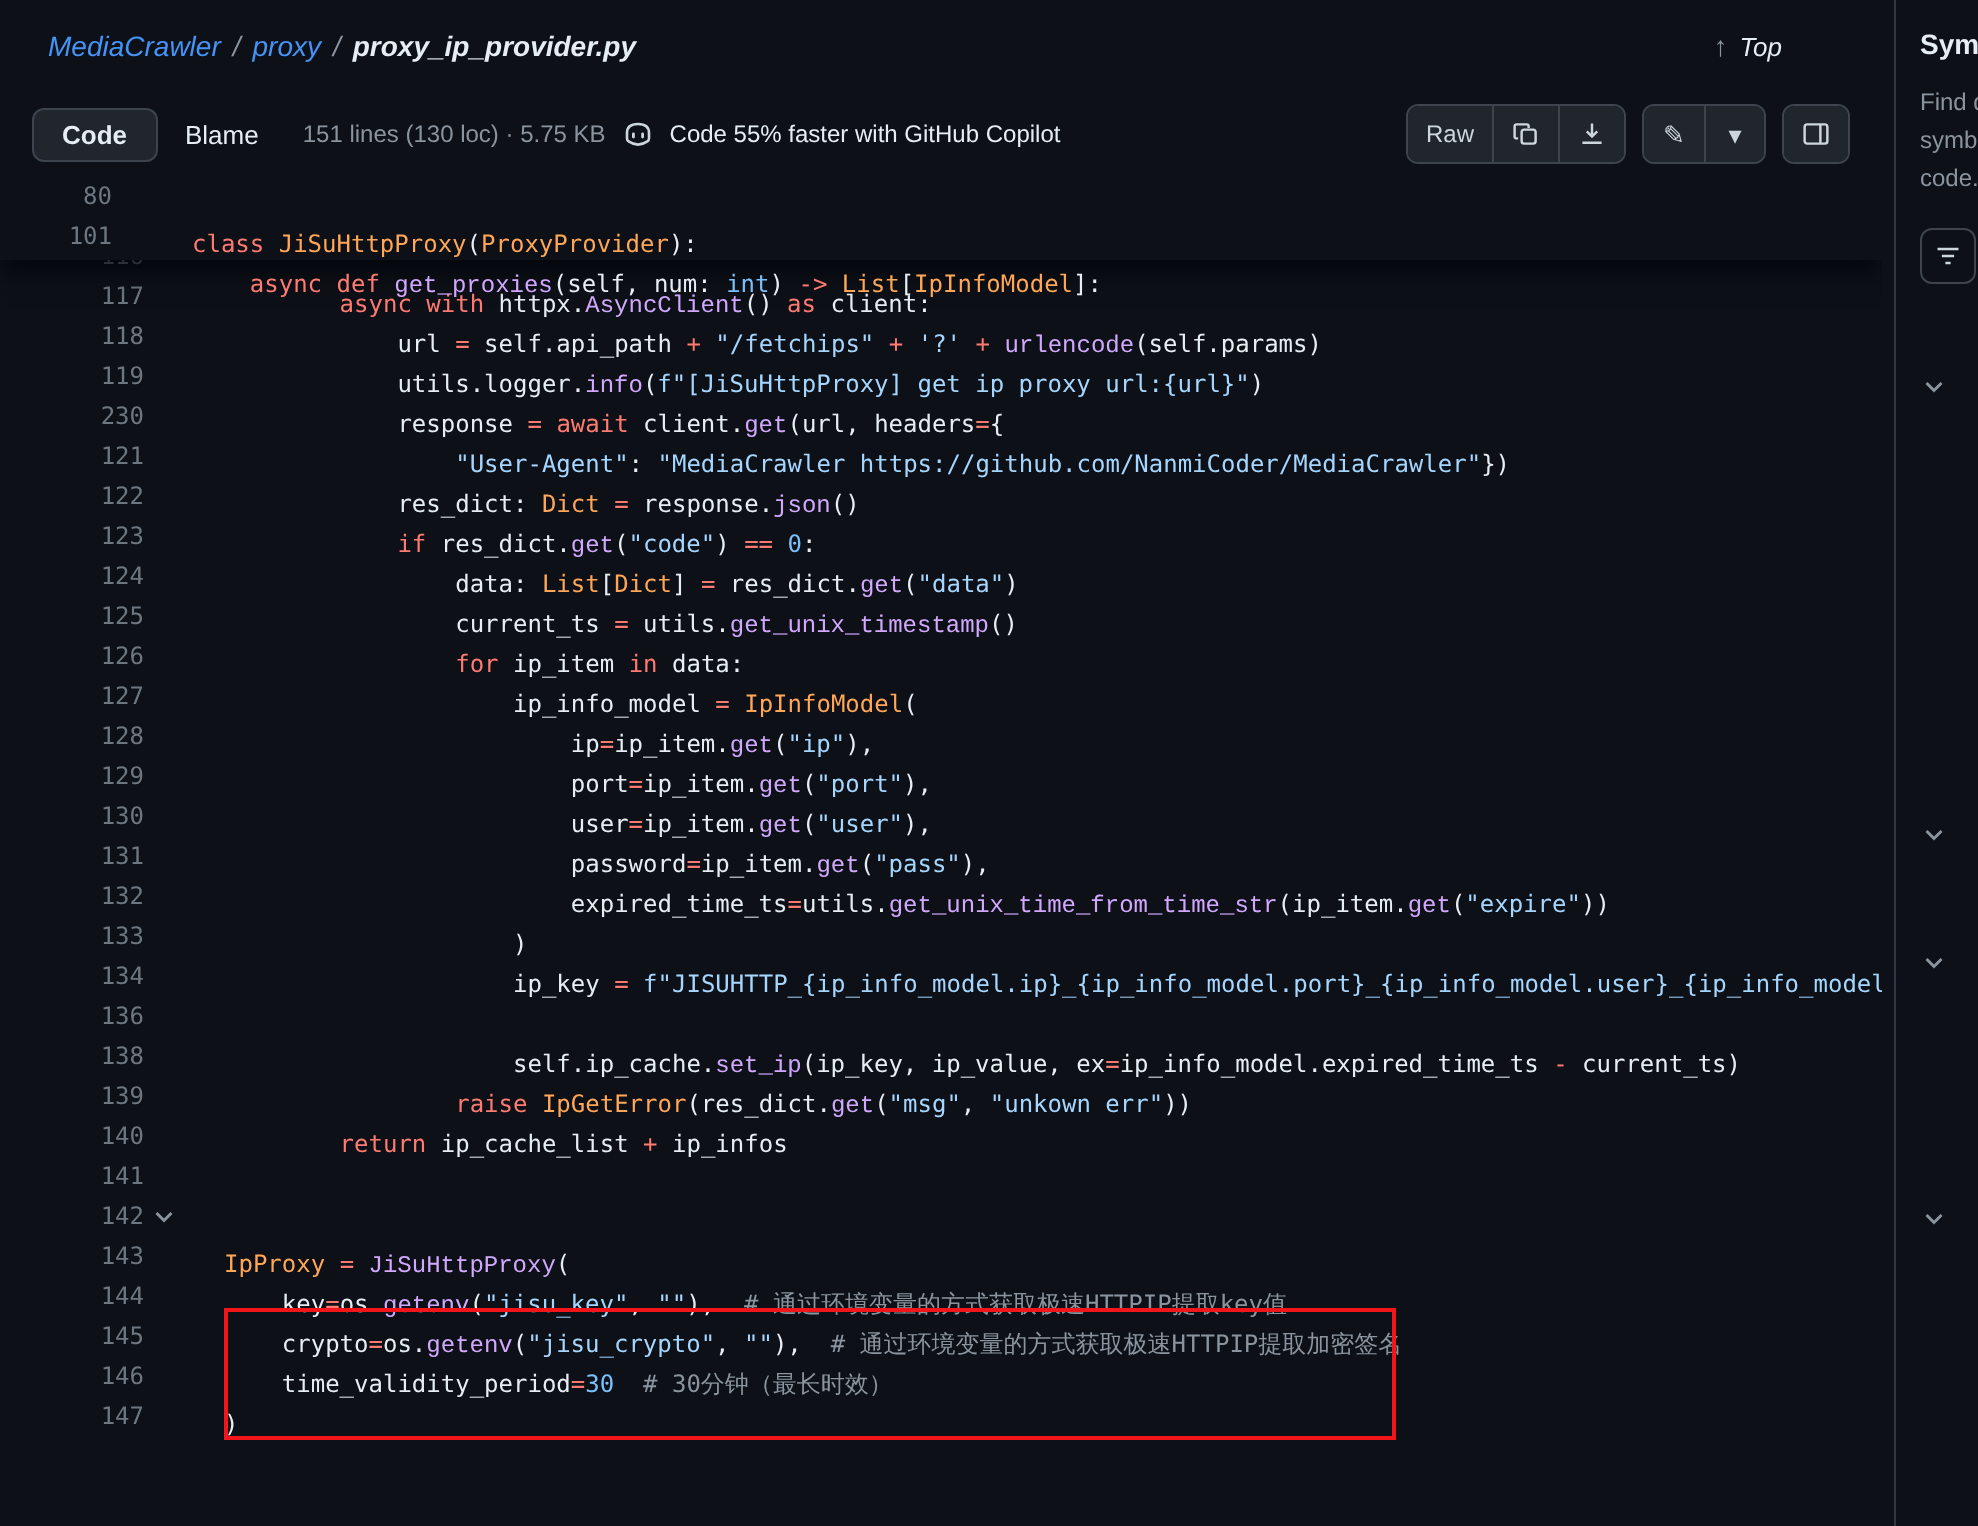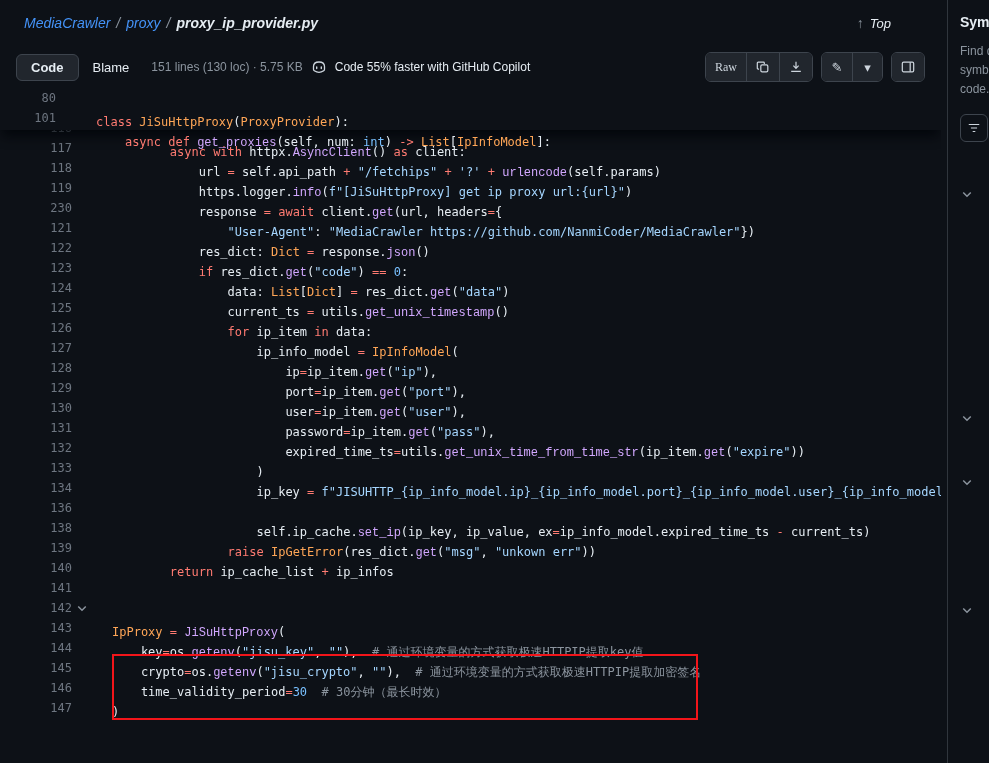--- a/index.html
+++ b/index.html
@@ -27,21 +27,21 @@
   
   .toolbar{height:42px;display:flex;align-items:center;padding:0 16px;gap:8px;}
   .segmented{display:flex;align-items:center;}
   .seg{padding:5px 14px;font-size:13px;color:var(--text);border-radius:6px;cursor:pointer;}
   .seg.active{background:var(--btn-bg);border:1px solid var(--btn-border);font-weight:600;}
   .file-meta{font-size:12px;color:var(--muted);}
   .copilot{display:flex;align-items:center;gap:8px;font-size:12px;color:var(--text);cursor:pointer;}
   .tb-right{margin-left:auto;display:flex;gap:8px;align-items:center;}
   .btn-group{display:flex;border:1px solid var(--btn-border);border-radius:6px;overflow:hidden;}
   .tb-btn{height:28px;min-width:30px;padding:0 9px;display:flex;align-items:center;justify-content:center;
-    background:var(--btn-bg);color:#cdd5dd;font-size:12px;cursor:pointer;border-left:1px solid var(--btn-border);font-family:Liberation Serif, serif;}
+    background:var(--btn-bg);color:#cdd5dd;font-size:12px;cursor:pointer;border-left:1px solid var(--btn-border);}
   .btn-group .tb-btn:first-child{border-left:none;}
   .tb-btn .glyph{font-size:13px;line-height:1;}
   svg.icon{display:block;}
 
   
   .code-area{position:relative;width:941px;height:675px;overflow:hidden;
     font-family:"DejaVu Sans Mono",monospace;font-size:12px;}
   .code-lines{position:absolute;top:30px;left:16px;right:0;}
   .sticky-lines{position:absolute;top:0;left:0;right:0;z-index:3;background:var(--bg);
     box-shadow:0 8px 12px -2px rgba(1,4,9,0.8);padding-bottom:2px;}
@@ -129,21 +129,21 @@
           </svg>
         </span>
       </div>
     </div>
   </div>
 
   <div class="code-area">
     <div class="code-lines">
         <div class="code-row"><span class="line-num">116</span><span class="line-chev"></span><span class="line-code"><span class="tok-p">        </span><span class="tok-k">async with </span><span class="tok-p">httpx.</span><span class="tok-f">AsyncClient</span><span class="tok-p">() </span><span class="tok-k">as</span><span class="tok-p"> client:</span></span></div>
         <div class="code-row"><span class="line-num">117</span><span class="line-chev"></span><span class="line-code"><span class="tok-p">            url </span><span class="tok-k">=</span><span class="tok-p"> self.api_path </span><span class="tok-k">+</span><span class="tok-p"> </span><span class="tok-s">"/fetchips"</span><span class="tok-p"> </span><span class="tok-k">+</span><span class="tok-p"> </span><span class="tok-s">'?'</span><span class="tok-p"> </span><span class="tok-k">+</span><span class="tok-p"> </span><span class="tok-f">urlencode</span><span class="tok-p">(self.params)</span></span></div>
-        <div class="code-row"><span class="line-num">118</span><span class="line-chev"></span><span class="line-code"><span class="tok-p">            https.logger.</span><span class="tok-f">info</span><span class="tok-p">(</span><span class="tok-s">f"[JiSuHttpProxy] get ip proxy url:{url}"</span><span class="tok-p">)</span></span></div>
+        <div class="code-row"><span class="line-num">118</span><span class="line-chev"></span><span class="line-code"><span class="tok-p">            utils.logger.</span><span class="tok-f">info</span><span class="tok-p">(</span><span class="tok-s">f"[JiSuHttpProxy] get ip proxy url:{url}"</span><span class="tok-p">)</span></span></div>
         <div class="code-row"><span class="line-num">119</span><span class="line-chev"></span><span class="line-code"><span class="tok-p">            response </span><span class="tok-k">=</span><span class="tok-p"> </span><span class="tok-k">await</span><span class="tok-p"> client.</span><span class="tok-f">get</span><span class="tok-p">(url, headers</span><span class="tok-k">=</span><span class="tok-p">{</span></span></div>
         <div class="code-row"><span class="line-num">230</span><span class="line-chev"></span><span class="line-code"><span class="tok-p">                </span><span class="tok-s">"User-Agent"</span><span class="tok-p">: </span><span class="tok-s">"MediaCrawler https://github.com/NanmiCoder/MediaCrawler"</span><span class="tok-p">})</span></span></div>
         <div class="code-row"><span class="line-num">121</span><span class="line-chev"></span><span class="line-code"><span class="tok-p">            res_dict: </span><span class="tok-c">Dict</span><span class="tok-p"> </span><span class="tok-k">=</span><span class="tok-p"> response.</span><span class="tok-f">json</span><span class="tok-p">()</span></span></div>
         <div class="code-row"><span class="line-num">122</span><span class="line-chev"></span><span class="line-code"><span class="tok-p">            </span><span class="tok-k">if</span><span class="tok-p"> res_dict.</span><span class="tok-f">get</span><span class="tok-p">(</span><span class="tok-s">"code"</span><span class="tok-p">) </span><span class="tok-k">==</span><span class="tok-p"> </span><span class="tok-n">0</span><span class="tok-p">:</span></span></div>
         <div class="code-row"><span class="line-num">123</span><span class="line-chev"></span><span class="line-code"><span class="tok-p">                data: </span><span class="tok-c">List</span><span class="tok-p">[</span><span class="tok-c">Dict</span><span class="tok-p">] </span><span class="tok-k">=</span><span class="tok-p"> res_dict.</span><span class="tok-f">get</span><span class="tok-p">(</span><span class="tok-s">"data"</span><span class="tok-p">)</span></span></div>
         <div class="code-row"><span class="line-num">124</span><span class="line-chev"></span><span class="line-code"><span class="tok-p">                current_ts </span><span class="tok-k">=</span><span class="tok-p"> utils.</span><span class="tok-f">get_unix_timestamp</span><span class="tok-p">()</span></span></div>
         <div class="code-row"><span class="line-num">125</span><span class="line-chev"></span><span class="line-code"><span class="tok-p">                </span><span class="tok-k">for</span><span class="tok-p"> ip_item </span><span class="tok-k">in</span><span class="tok-p"> data:</span></span></div>
         <div class="code-row"><span class="line-num">126</span><span class="line-chev"></span><span class="line-code"><span class="tok-p">                    ip_info_model </span><span class="tok-k">=</span><span class="tok-p"> </span><span class="tok-c">IpInfoModel</span><span class="tok-p">(</span></span></div>
         <div class="code-row"><span class="line-num">127</span><span class="line-chev"></span><span class="line-code"><span class="tok-p">                        ip</span><span class="tok-k">=</span><span class="tok-p">ip_item.</span><span class="tok-f">get</span><span class="tok-p">(</span><span class="tok-s">"ip"</span><span class="tok-p">),</span></span></div>
         <div class="code-row"><span class="line-num">128</span><span class="line-chev"></span><span class="line-code"><span class="tok-p">                        port</span><span class="tok-k">=</span><span class="tok-p">ip_item.</span><span class="tok-f">get</span><span class="tok-p">(</span><span class="tok-s">"port"</span><span class="tok-p">),</span></span></div>

